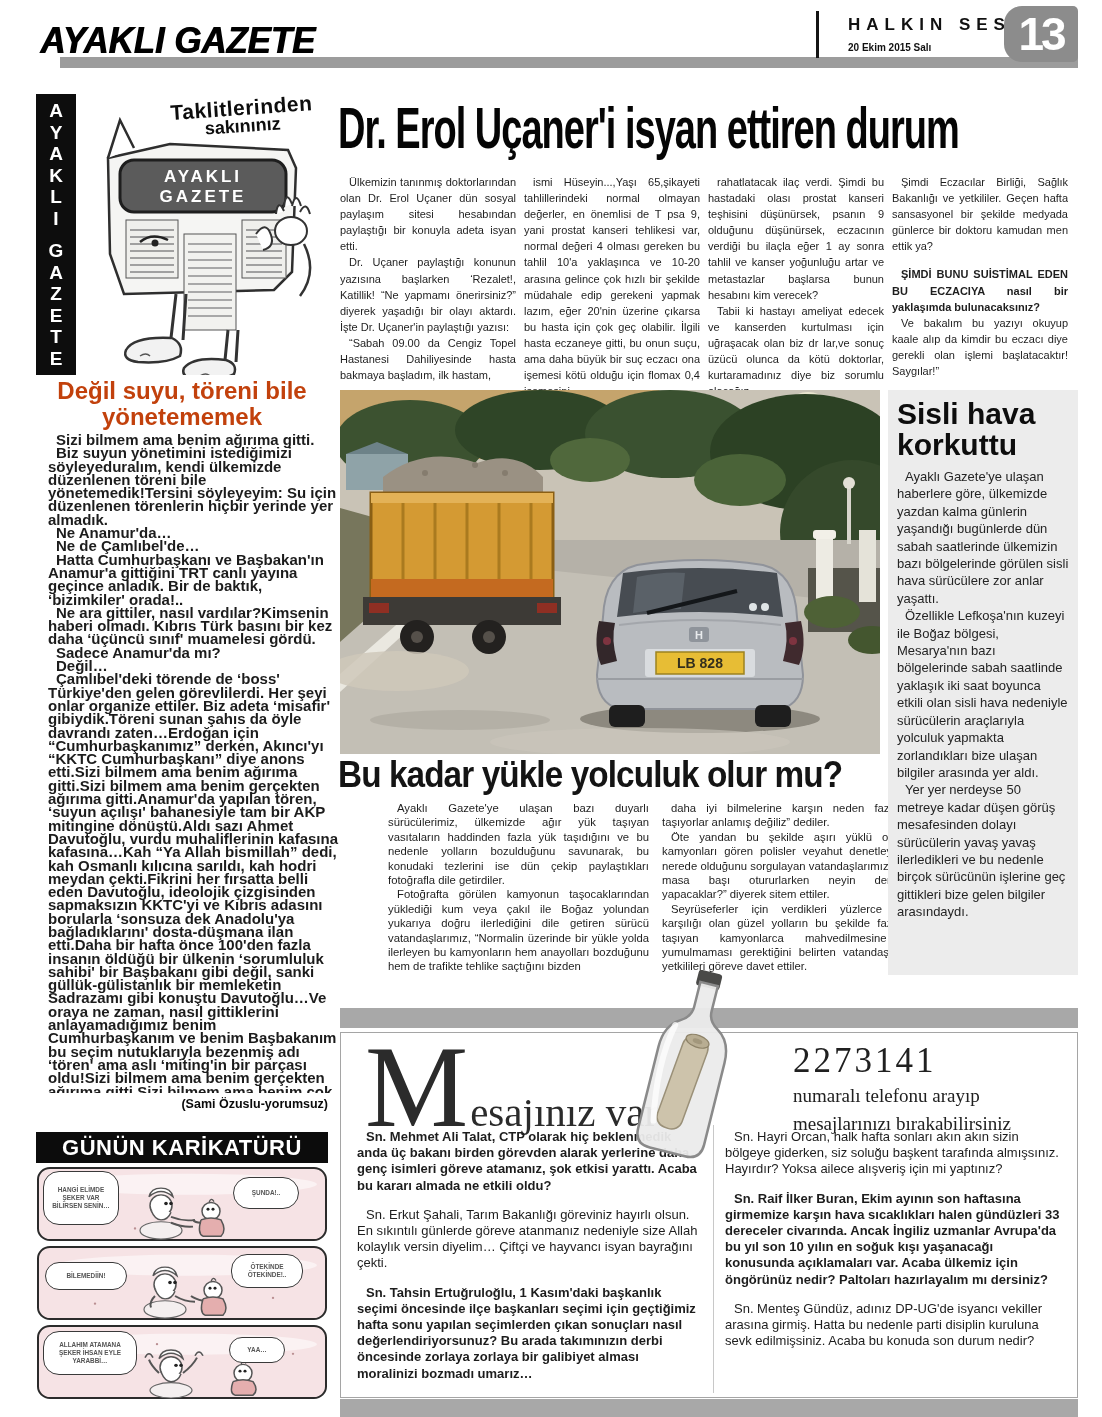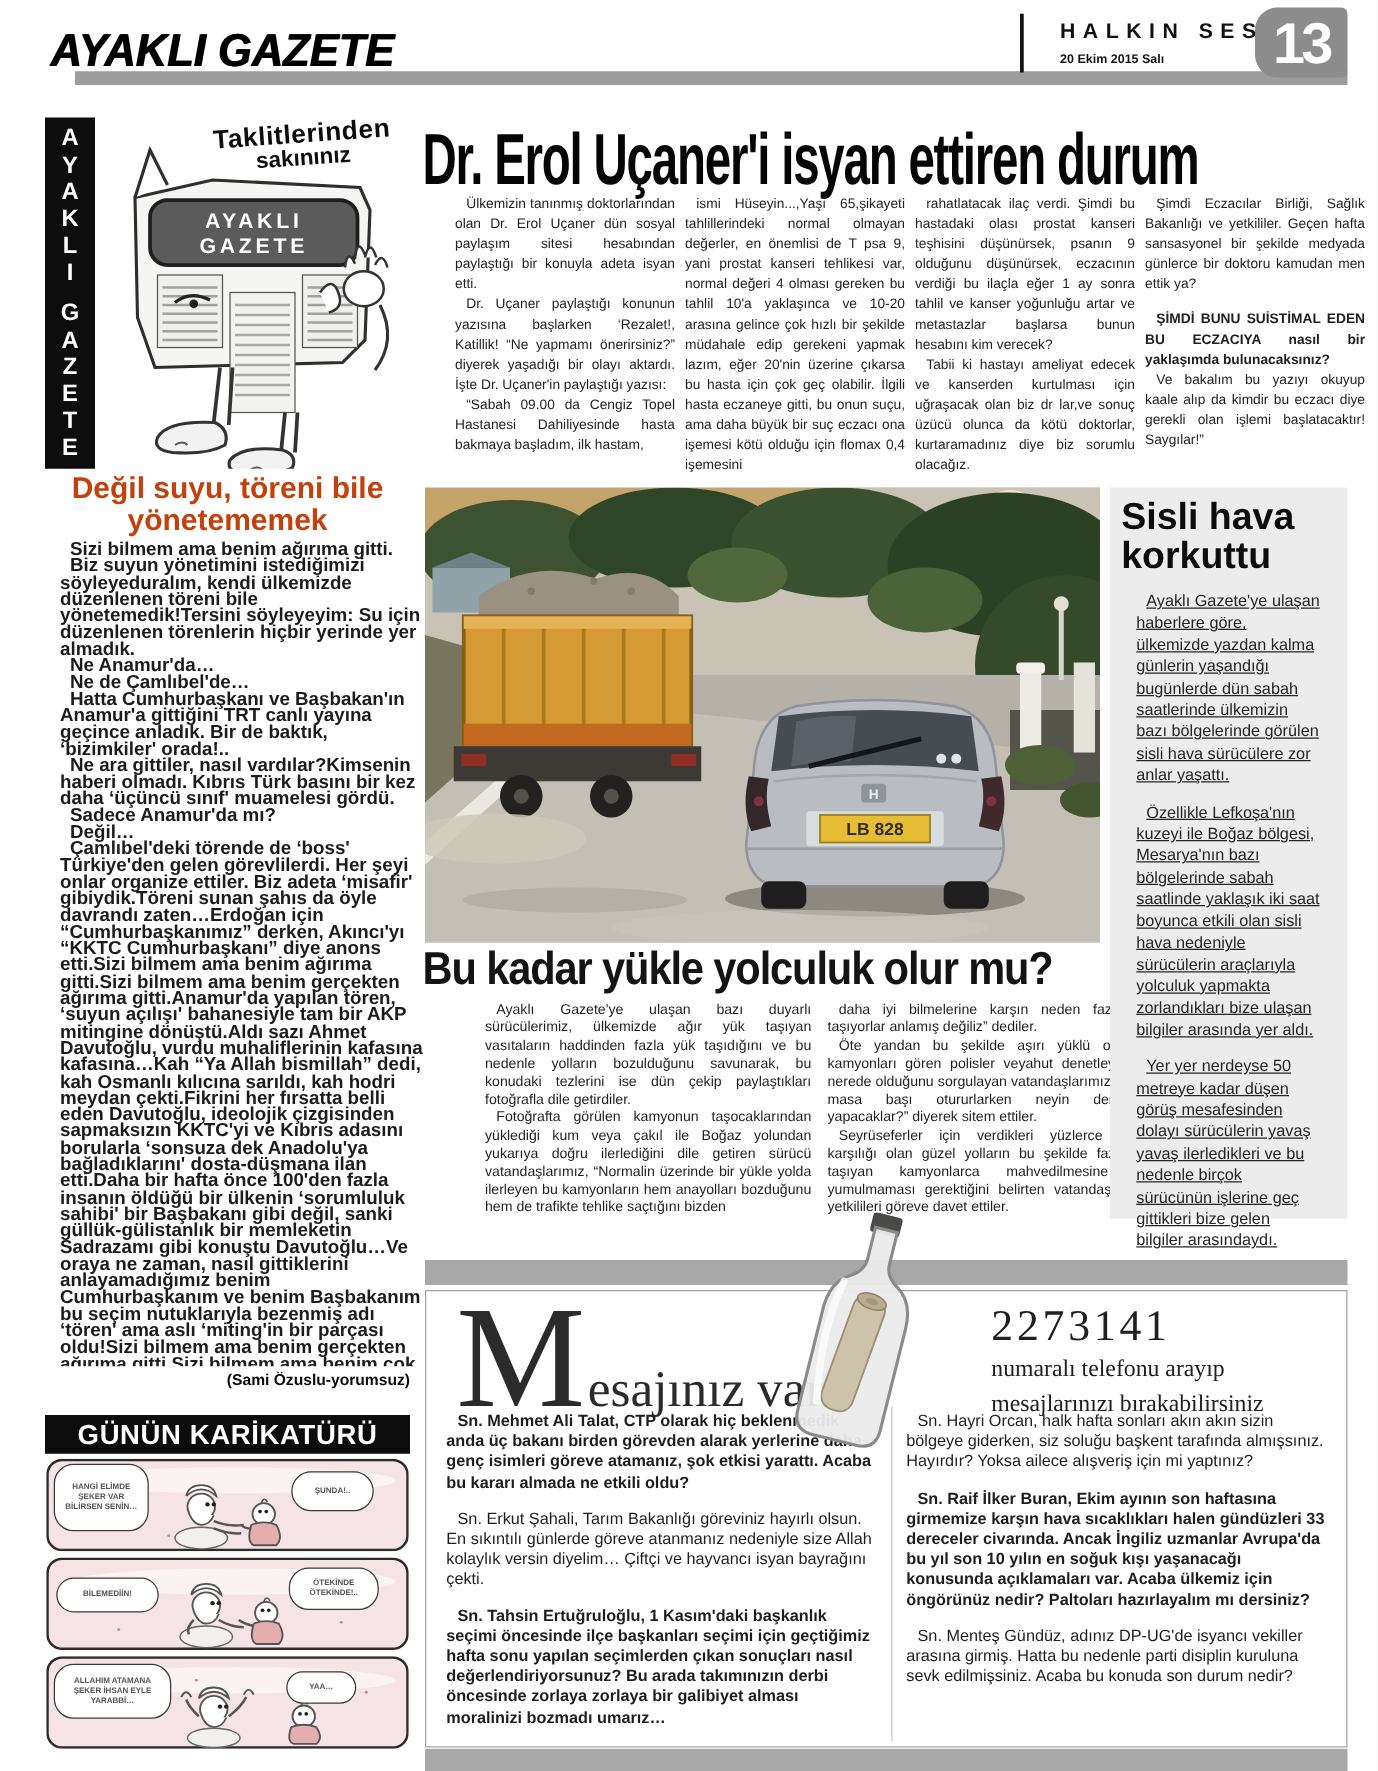--- a/index.html
+++ b/index.html
@@ -31,22 +31,22 @@
   .masthead-cartoon svg{position:absolute;left:0;top:0;}
   .taklit{position:absolute;right:2px;top:4px;width:160px;text-align:center;font-weight:bold;
         color:#0d0d0d;transform:rotate(-4deg);line-height:.95;}
   .taklit .l1{font-size:21px;letter-spacing:.5px;}
   .taklit .l2{font-size:18px;}
 
   
   .headline1{position:absolute;left:338px;top:94px;width:742px;height:64px;}
   .headline1 span{display:inline-block;white-space:nowrap;font-weight:bold;font-size:58px;
         letter-spacing:-1.5px;color:#050505;transform:scaleX(.655);transform-origin:0 0;}
-  .m-col{position:absolute;top:155px;width:176px;height:224px;overflow:hidden;
-        font-size:11px;line-height:16.1px;text-align:justify;color:#1e1e1e;margin-left:24px;}
+  .m-col{position:absolute;top:174px;width:176px;height:224px;overflow:hidden;
+        font-size:11px;line-height:16.1px;text-align:justify;color:#1e1e1e;}
   .m-col p{margin:0;text-indent:9px;}
   .c1{left:340px;}.c2{left:524px;}.c3{left:708px;}.c4{left:892px;}
   .bold-p{font-weight:bold;}
 
   
   .opinion-title{position:absolute;left:36px;top:378px;width:292px;text-align:center;
         font-weight:bold;font-size:24px;line-height:26px;color:#c2410c;}
   .opinion-body{position:absolute;left:48px;top:433px;width:294px;height:660px;overflow:hidden;
         font-size:15px;line-height:13.3px;color:#1c1c1c;font-weight:bold;}
   .opinion-body p{margin:0;text-indent:8px;}
@@ -80,21 +80,21 @@
         line-height:14.4px;text-align:justify;color:#1e1e1e;margin-left:48px;}
   .t-col p{margin:0;text-indent:9px;}
   .tc1{left:340px;width:261px;}
   .tc2{left:614px;width:264px;}
 
   
   .fog-box{position:absolute;left:888px;top:390px;width:190px;height:585px;background:#ececec;
         box-sizing:border-box;padding:8px 9px;}
   .fog-title{font-weight:bold;font-size:30px;line-height:31px;color:#0d0d0d;margin-bottom:8px;}
   .fog-body{font-size:13px;line-height:17.4px;color:#242424;}
-  .fog-body p{margin:12px;text-indent:8px;text-decoration:underline;}
+  .fog-body p{margin:0;text-indent:8px;}
 
   
   .mesaj-bar{position:absolute;left:340px;top:1008px;width:738px;height:20px;background:#a8a8a8;}
   .mesaj-box{position:absolute;left:340px;top:1032px;width:738px;height:366px;border:1px solid #a5a5a5;
         box-sizing:border-box;background:#fff;}
   .mesaj-title{position:absolute;left:24px;top:8px;display:flex;align-items:baseline;
         font-family:"Liberation Serif",serif;color:#2b2b2b;}
   .m-big{font-size:116px;line-height:.8;font-weight:400;}
   .m-rest{font-size:41px;margin-left:2px;}
   .phone-block{position:absolute;left:452px;top:8px;font-family:"Liberation Serif",serif;color:#202020;}

